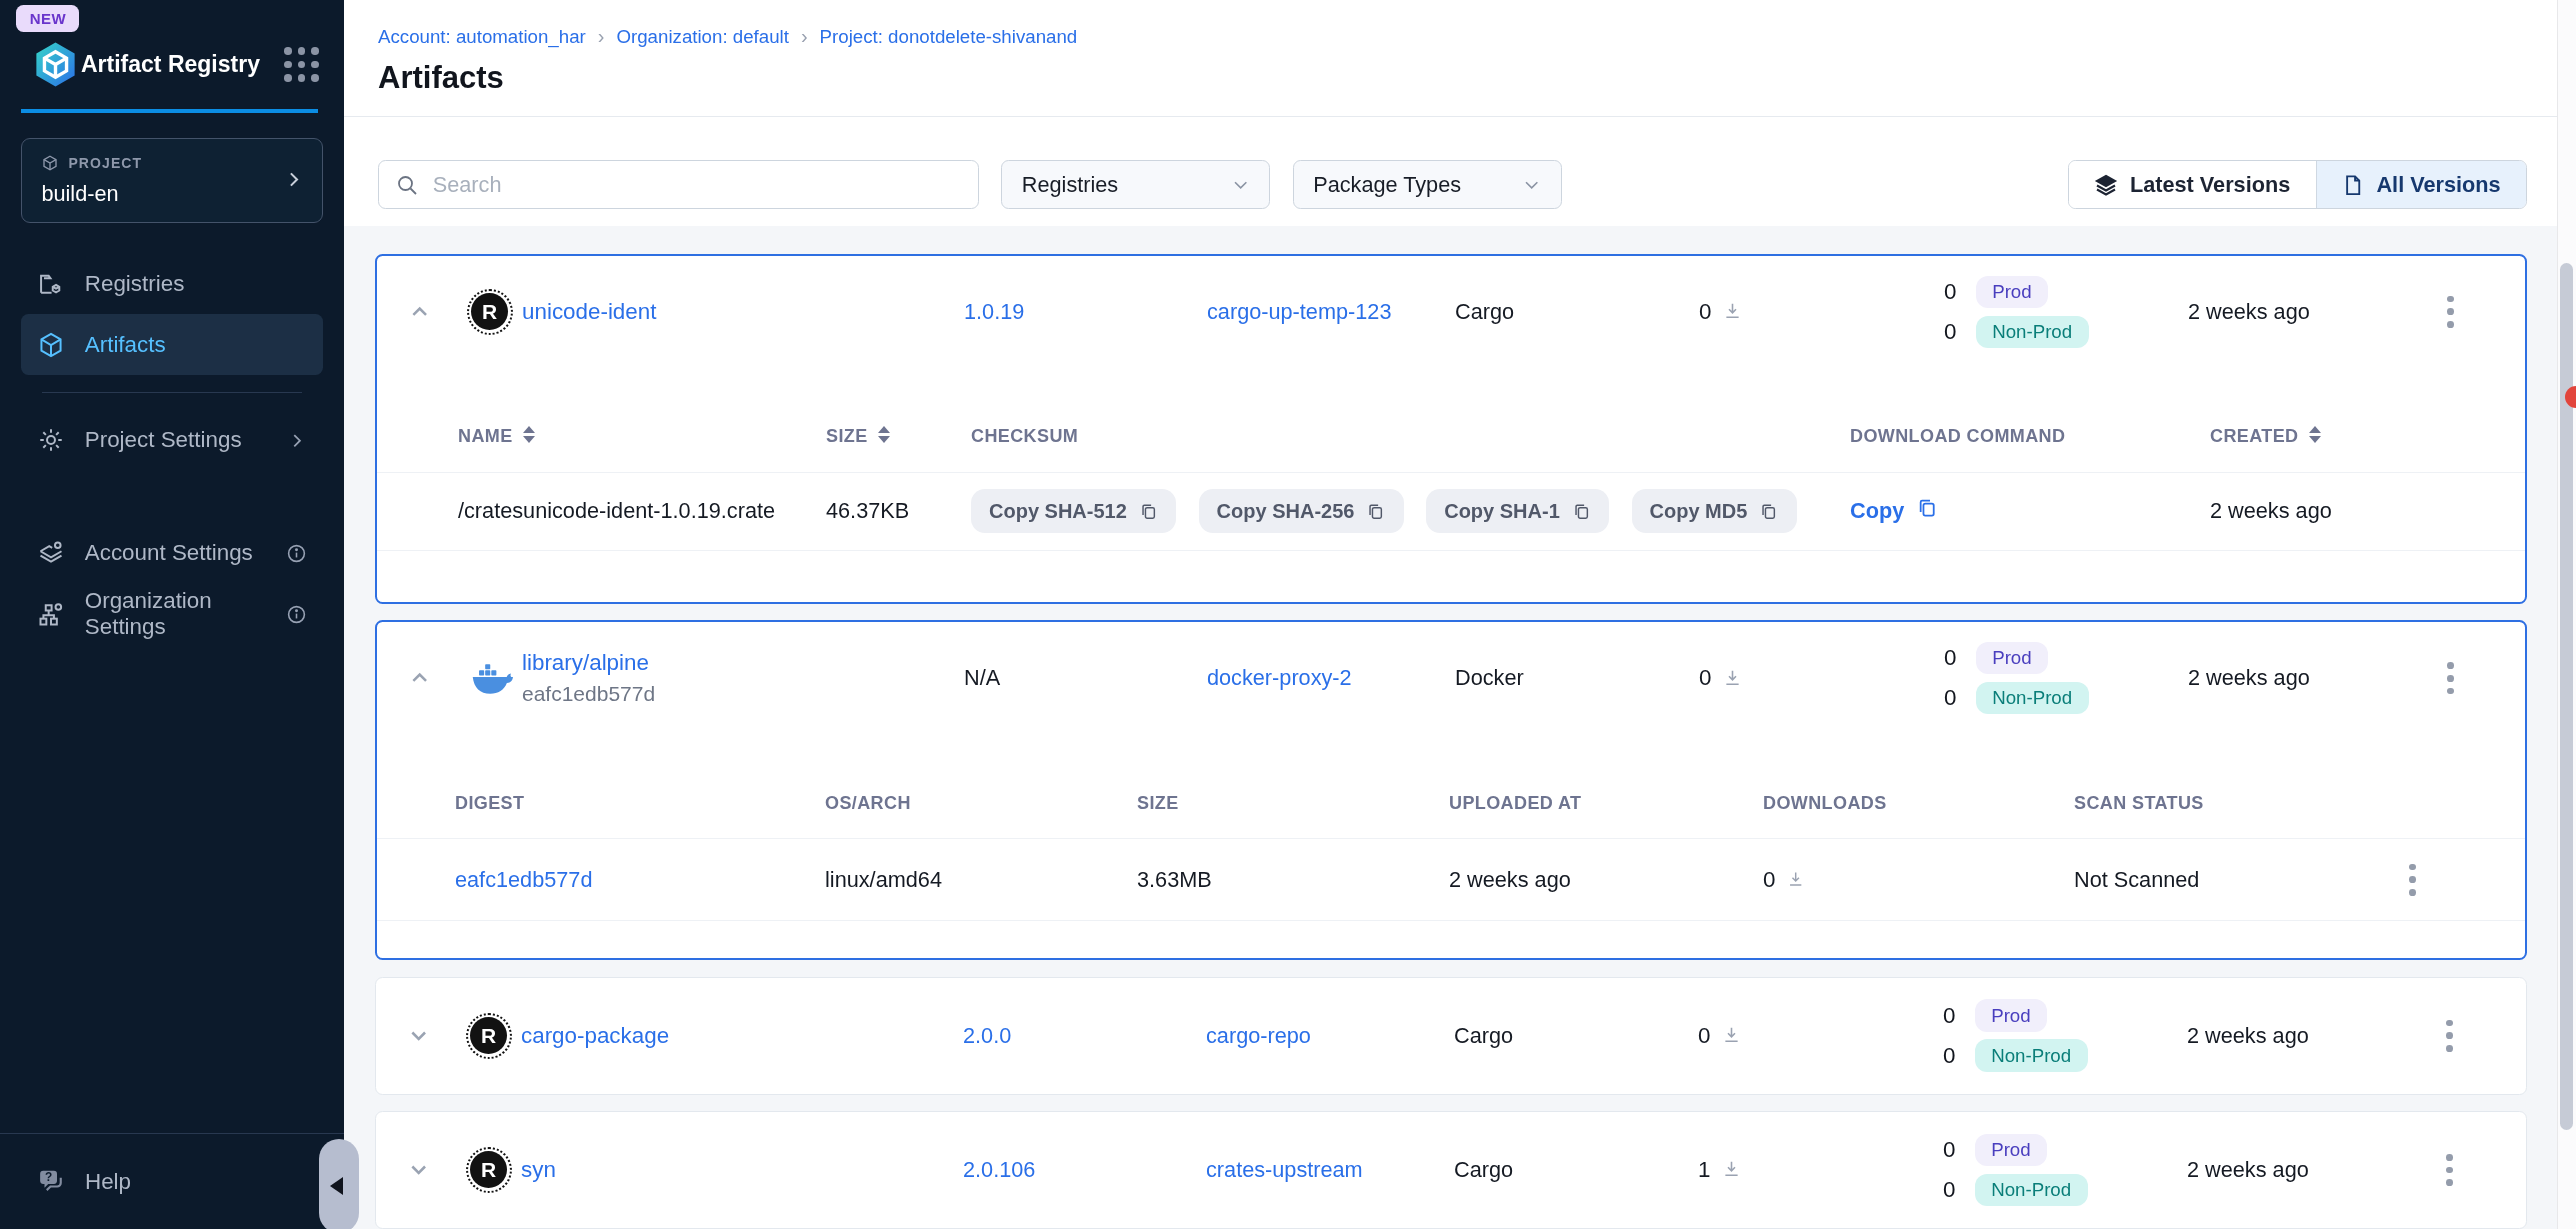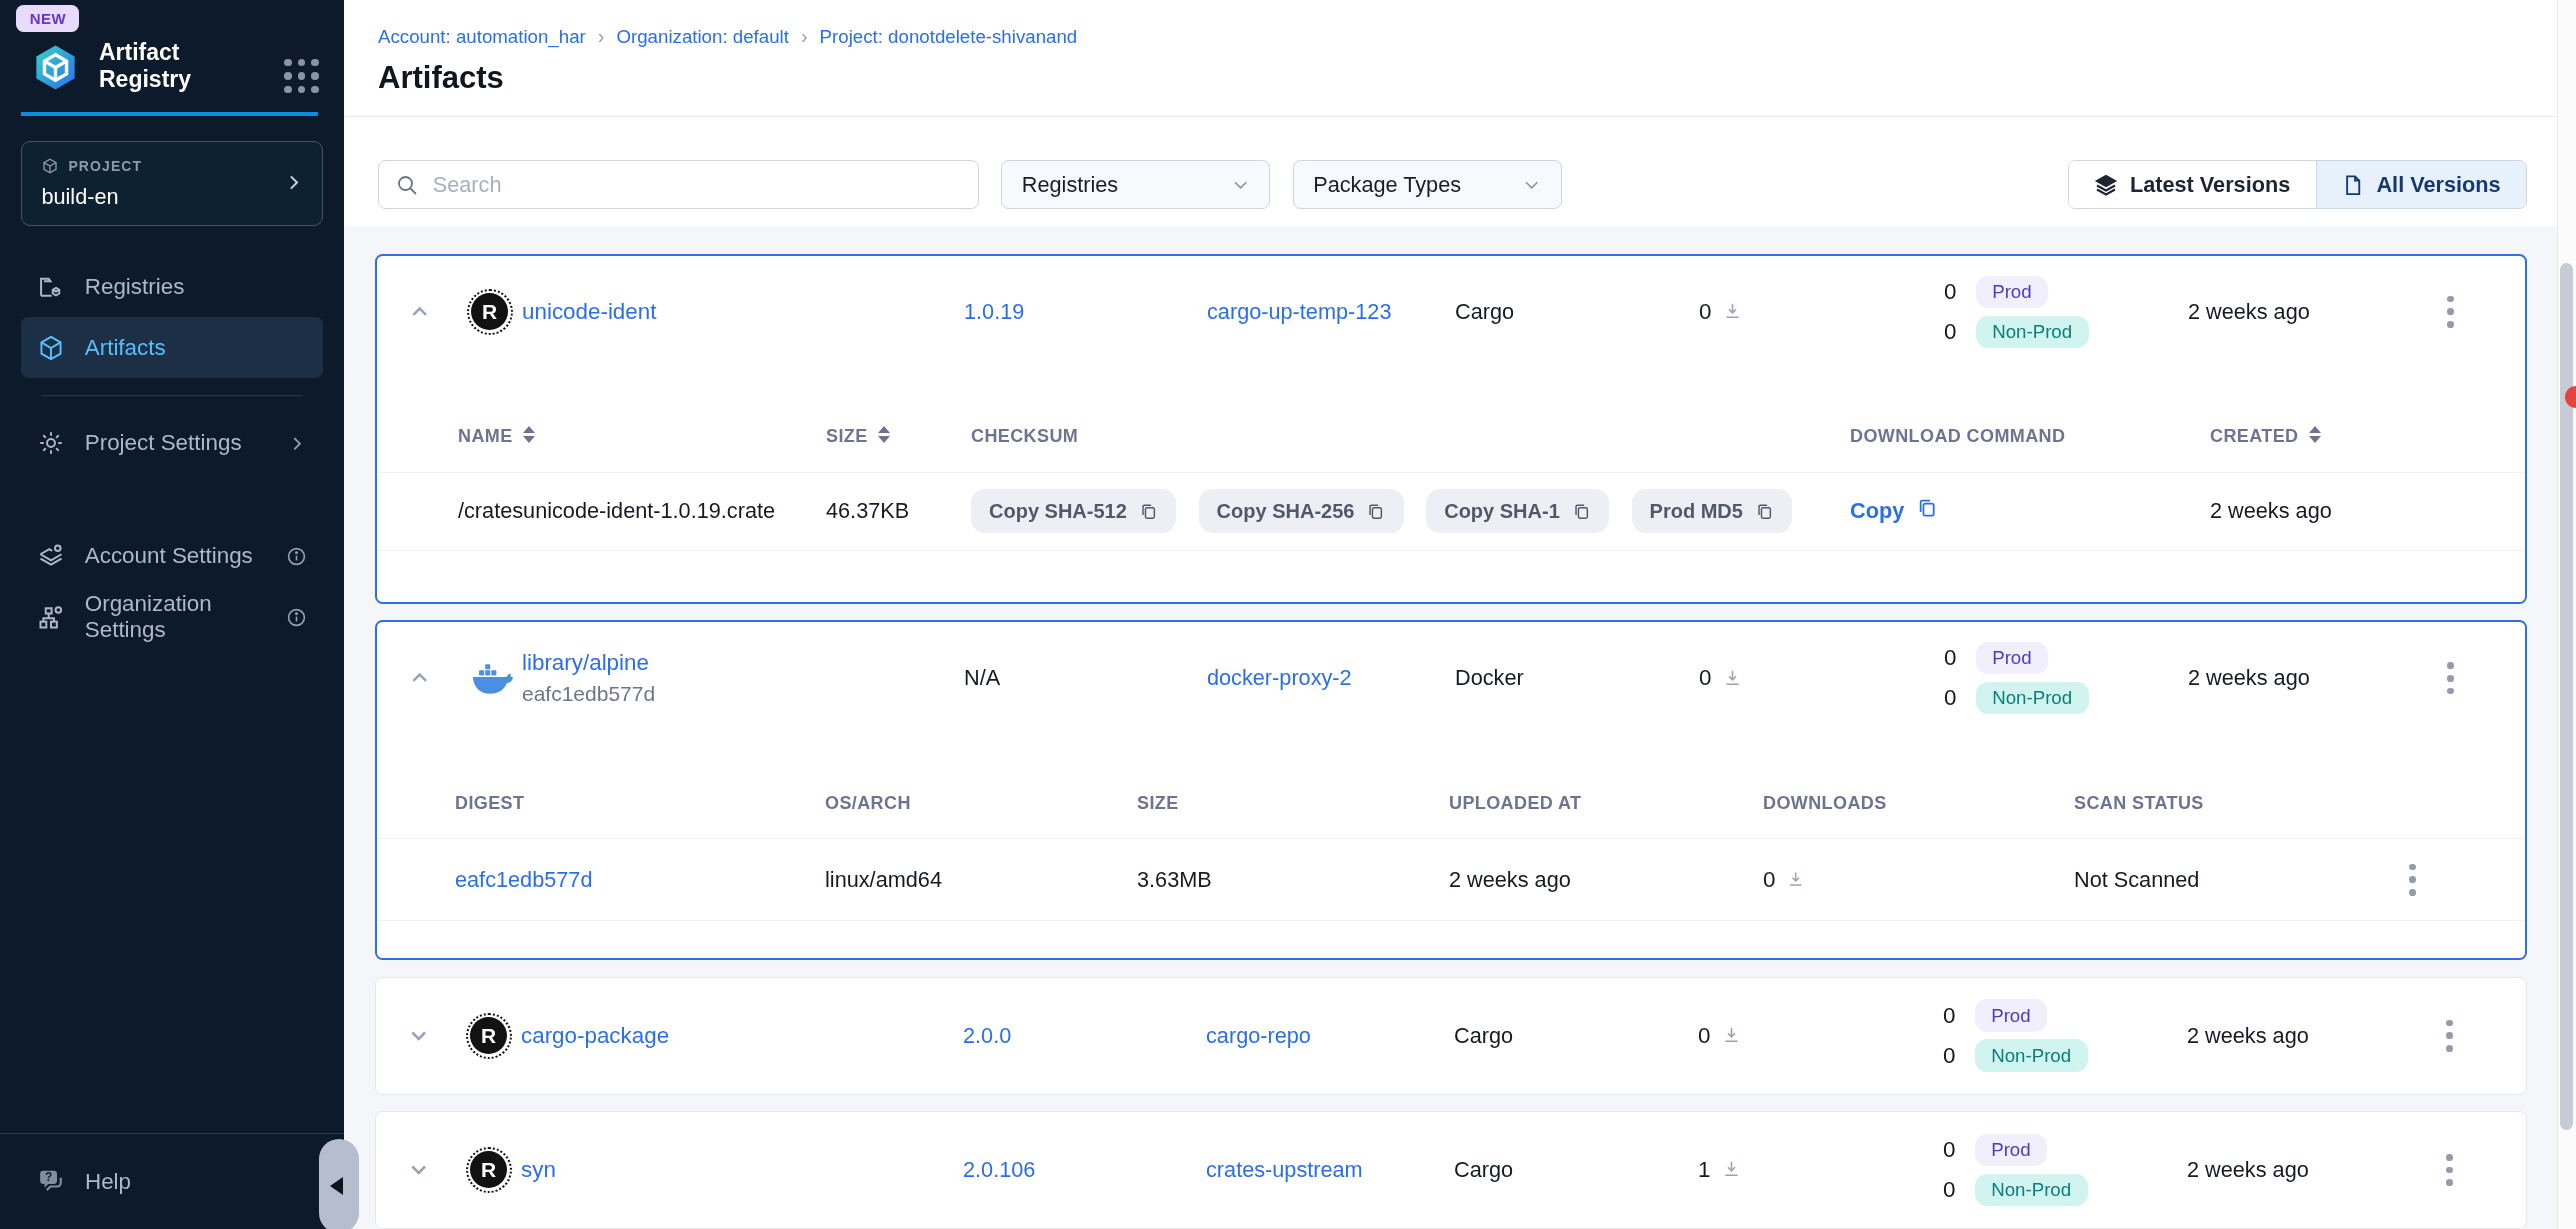--- a/index.html
+++ b/index.html
@@ -5,21 +5,21 @@
   * { box-sizing: border-box; margin: 0; padding: 0; }
   html,body { width: 2576px; height: 1230px; overflow: hidden;
     font-family: "Liberation Sans", sans-serif; background:#fff; }
   .app { display:flex; width:100%; height:100%; position:relative; }
 
   
   .sidebar { position:relative; width:344px; min-width:344px; height:100%;
     background:#0C1A2B; color:#AFB8C7; }
   .new-badge { position:absolute; top:4.5px; left:16.4px; background:#E9DBFB; color:#6A35CC;
     font-weight:bold; font-size:15px; padding:5.2px 13.4px; border-radius:7.5px; letter-spacing:0.4px;}
-  .logo-row { display:flex; align-items:flex-end; gap:18px; padding:39px 25.4px 0 30px; }
+  .logo-row { display:flex; align-items:center; padding:39px 25.4px 0 30px; }
   .logo-cube { width:51px; height:51px; flex:0 0 auto; }
   .app-title { color:#fff; font-weight:bold; font-size:23px; flex:1; }
   .grid-icon { display:grid; grid-template-columns:repeat(3,7.5px); gap:6px; cursor:pointer;}
   .grid-icon span { width:7.5px; height:7.5px; border-radius:50%; background:#8B94A5; }
   .brand-line { margin:19.4px 0 0 21px; width:297px; height:3.7px; background:#0B8DE4; }
 
   .project-card { margin:25.4px 21px 0; background:#0E2133; border:1.5px solid #44536A;
     border-radius:9px; padding:15px 19.4px; position:relative; cursor:pointer; }
   .project-label { display:flex; align-items:center; gap:9px; color:#8E98AB;
     font-size:14px; font-weight:bold; letter-spacing:1.1px; }
@@ -440,21 +440,21 @@
               <span class="chip">
                   <span>Copy SHA-1</span>
                   <span class="cicon">
                     <svg width="19.4" height="19.4" viewBox="0 0 24 24" fill="none" stroke="currentColor" stroke-width="1.8">
                       <rect x="8" y="7" width="11" height="13" rx="2"></rect>
                       <path d="M5 16V5.5A1.5 1.5 0 0 1 6.5 4H15"></path>
                     </svg>
                   </span>
                 </span>
               <span class="chip">
-                  <span>Prod MD5</span>
+                  <span>Copy MD5</span>
                   <span class="cicon">
                     <svg width="19.4" height="19.4" viewBox="0 0 24 24" fill="none" stroke="currentColor" stroke-width="1.8">
                       <rect x="8" y="7" width="11" height="13" rx="2"></rect>
                       <path d="M5 16V5.5A1.5 1.5 0 0 1 6.5 4H15"></path>
                     </svg>
                   </span>
                 </span>
             </span>
             <span class="copy-link">
               <span>Copy</span>

